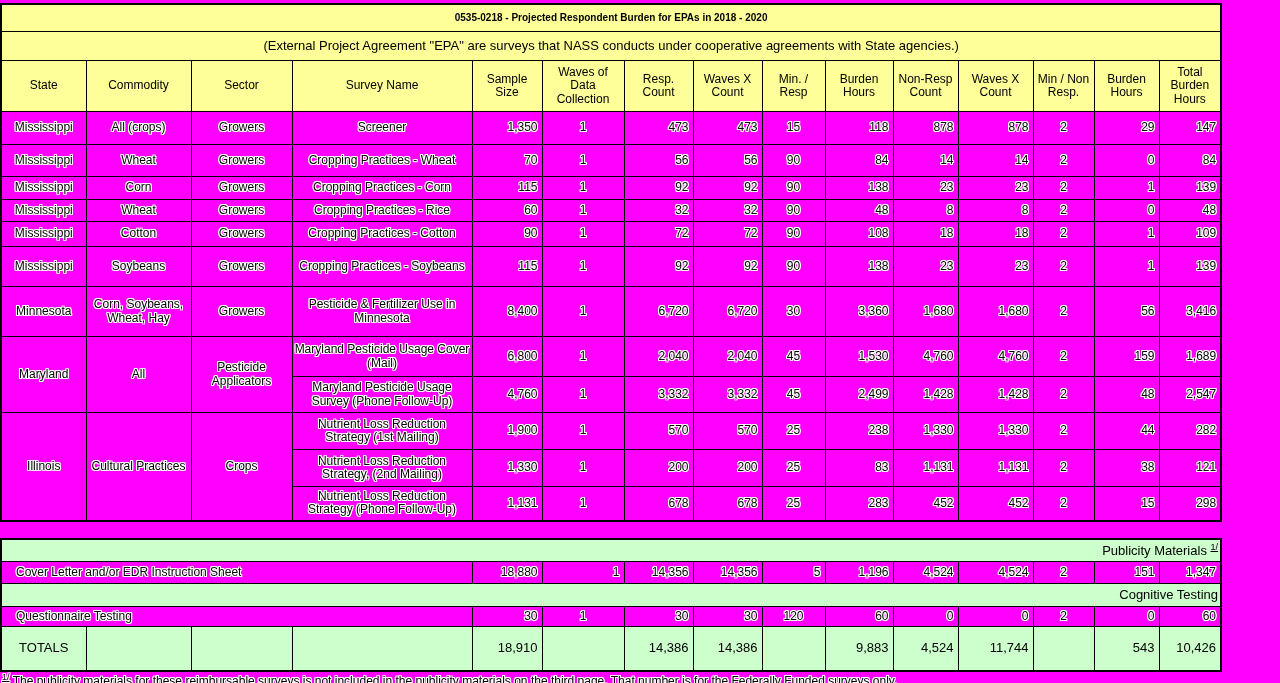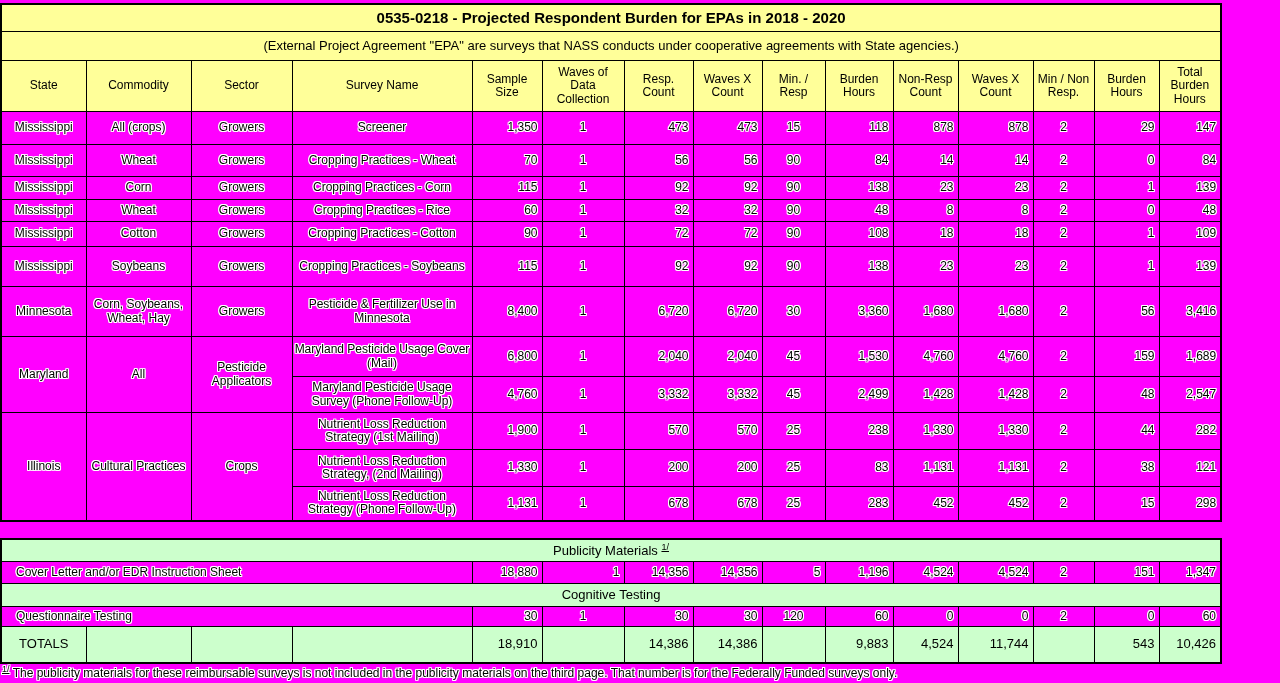--- a/index.html
+++ b/index.html
@@ -9,33 +9,33 @@
     font-family:"Liberation Sans", sans-serif;
     position:relative;
     overflow:hidden;
   }
   .sheet{position:absolute;top:3px;left:0;}
   table{border-collapse:collapse;table-layout:fixed;width:1220px;}
   td{border:1px solid #000;overflow:hidden;font-size:12px;color:#000;vertical-align:middle;padding:0 2px;line-height:1.12;}
   .outer{border:2px solid #000;}
   
   .yel{background:#FFFF99;text-align:center;}
-  .title-cell{font-weight:bold;font-size:15px;height:26px;}
+  .title-cell{font-weight:bold;font-size:10px;height:26px;}
   .subtitle-cell{font-size:13px;height:28px;}
   .colhead{height:50px;}
   
   .m{
     background:#FF00FF;
     text-shadow:-1px -1px 0 #fff,1px -1px 0 #fff,-1px 1px 0 #fff,1px 1px 0 #fff,
                 -1px 0 0 #fff,1px 0 0 #fff,0 -1px 0 #fff,0 1px 0 #fff;
   }
   .txt{text-align:center;}
   .num{text-align:right;padding-right:4px;}
   
-  .band{background:#CCFFCC;text-align:center;font-size:13px;}
+  .band{background:#CCFFCC;text-align:right;font-size:13px;}
   .tot{background:#CCFFCC;font-size:13px;}
   .lbl-indent{text-align:left;padding-left:14px;}
   .gap{height:16px;}
   sup{font-size:9px;text-decoration:underline;}
   .footnote{
     padding-left:2px;font-size:12px;color:#000;width:1010px;
     text-shadow:-1px -1px 0 #fff,1px -1px 0 #fff,-1px 1px 0 #fff,1px 1px 0 #fff,
                 -1px 0 0 #fff,1px 0 0 #fff,0 -1px 0 #fff,0 1px 0 #fff;
   }
 </style>
@@ -354,21 +354,21 @@
       <td class="m num">30</td>
       <td class="m txt">120</td>
       <td class="m num">60</td>
       <td class="m num">0</td>
       <td class="m num">0</td>
       <td class="m txt">2</td>
       <td class="m num">0</td>
       <td class="m num">60</td>
     </tr>
 
-    <tr style="height:36px">
+    <tr style="height:44px">
       <td class="tot txt">TOTALS</td>
       <td class="tot"></td>
       <td class="tot"></td>
       <td class="tot"></td>
       <td class="tot num">18,910</td>
       <td class="tot"></td>
       <td class="tot num">14,386</td>
       <td class="tot num">14,386</td>
       <td class="tot"></td>
       <td class="tot num">9,883</td>

